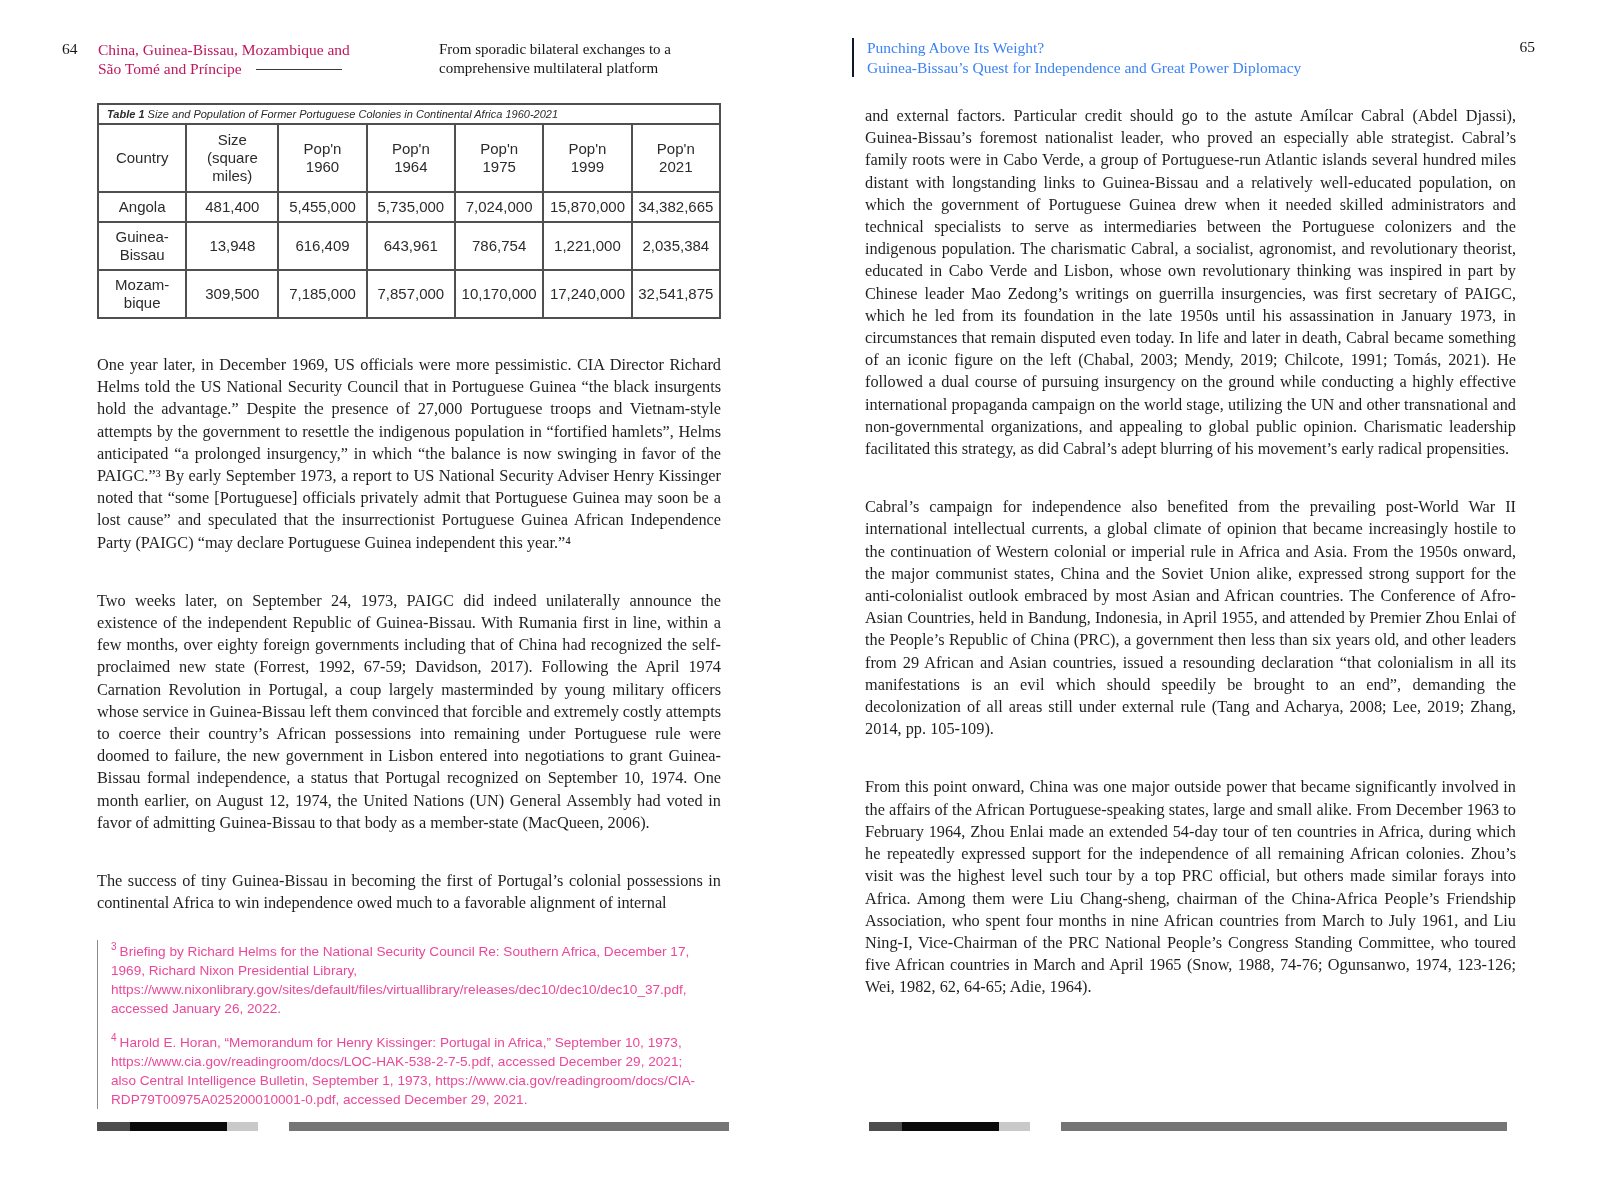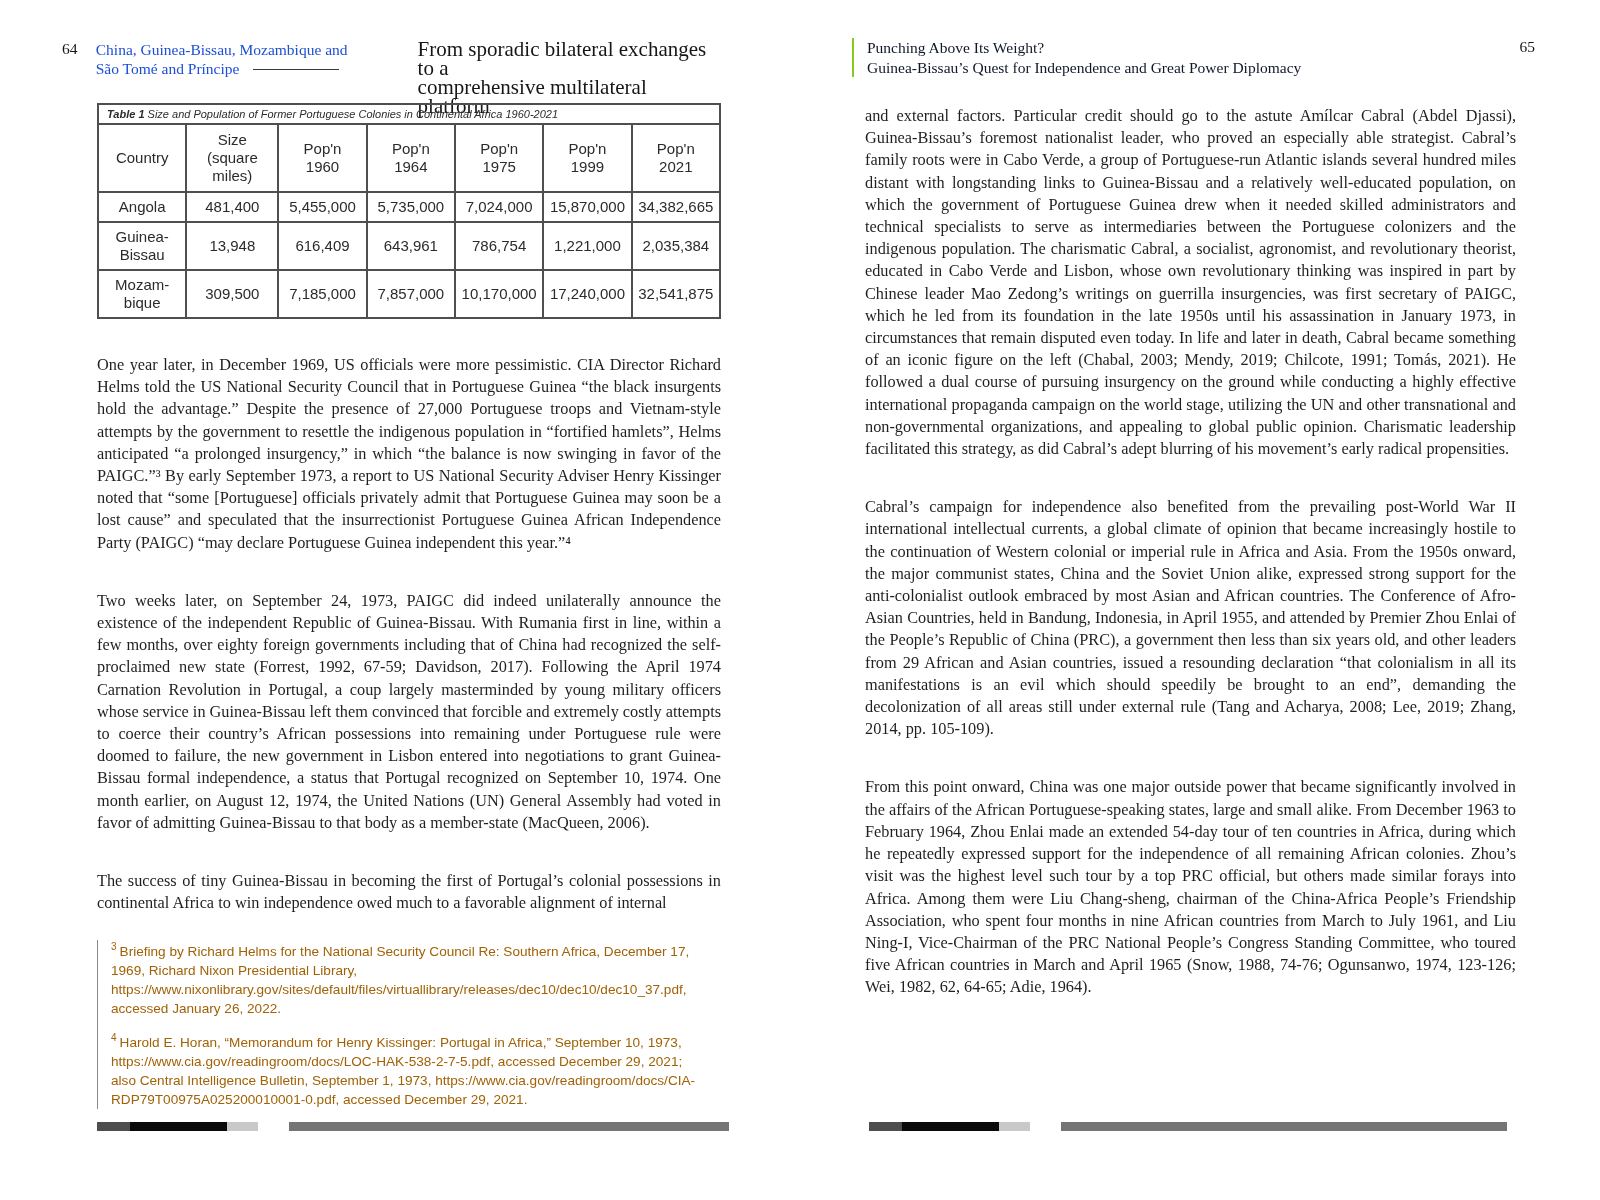--- a/index.html
+++ b/index.html
@@ -5,27 +5,27 @@
   * { margin:0; padding:0; box-sizing:border-box; }
   html,body { width:1600px; height:1200px; background:#ffffff; }
   body { font-family:"Liberation Serif", serif; color:#1c1c1c; position:relative; }
 
   .spread { position:relative; width:1600px; height:1200px; background:#fff;border-radius:17px; }
 
   
   .header-left { position:absolute; left:62px; top:40px; width:660px; display:flex; }
   .pagenum { font-size:15.5px; color:#161616; }
   .header-left .pagenum { width:36px; }
-  .running-title { font-size:15.5px; line-height:19px; color:#1d4ed8; width:305px; }
+  .running-title { font-size:15.5px; line-height:19px; color:#be185d; width:305px; }
   .title-line2-wrap { display:flex; align-items:center; }
   .header-rule { display:inline-block; width:86px; height:1px; background:#3a3a3a; margin-left:14px; margin-top:2px; }
-  .running-subtitle { font-size:21px; line-height:19px; color:#161616; margin-left:36px; }
+  .running-subtitle { font-size:15px; line-height:19px; color:#161616; margin-left:36px; }
 
   .header-right { position:absolute; left:852px; top:38px; width:683px; display:flex; justify-content:space-between; }
-  .header-right-title { border-left:2px solid #84cc16; padding-left:13px; font-size:15.5px; line-height:19.5px; color:#0f172a; }
+  .header-right-title { border-left:2px solid #0f172a; padding-left:13px; font-size:15.5px; line-height:19.5px; color:#3b82f6; }
   .header-right .pagenum { font-size:15.5px; }
 
   
   .col-left { position:absolute; left:97px; top:103px; width:624px; }
   .col-right { position:absolute; left:865px; top:98px; width:651px; }
 
   
   table.datatable { border-collapse:collapse; width:624px; font-family:"Liberation Sans", sans-serif; color:#2b2b2b; }
   table.datatable td, table.datatable th { border:2px solid #4f4f4f; text-align:center; vertical-align:middle; font-weight:normal; }
   .caption-cell { text-align:left !important; padding:3px 8px; font-size:11px; font-style:italic; }
@@ -37,21 +37,21 @@
   col.c-pop { width:14.2%; }
 
   
   .para { font-size:16.3px; line-height:22.2px; text-align:justify; color:#1f1f1f; margin-top:36px; }
   .col-left .para.first { margin-top:35px; }
   .col-right .para.first { margin-top:7px; }
 
   
   .footnotes { margin-top:26px; border-left:1.5px solid #8a8a8a; padding-left:13px;
                font-family:"Liberation Sans", sans-serif; font-size:13.6px; line-height:1.4;
-               color:#a16207; width:608px; }
+               color:#ec4899; width:608px; }
   .footnote { margin-bottom:13px; }
   .footnote sup { font-size:10px; margin-right:3px; }
 
   
   .footer-bars { position:absolute; top:1122px; height:9px; display:flex; }
   .fb-left { left:97px; }
   .fb-right { left:869px; }
   .fb-seg { height:9px; }
   .fb-dark { background:#4d4d4d; width:33px; }
   .fb-black { background:#0a0a0a; width:97px; }

